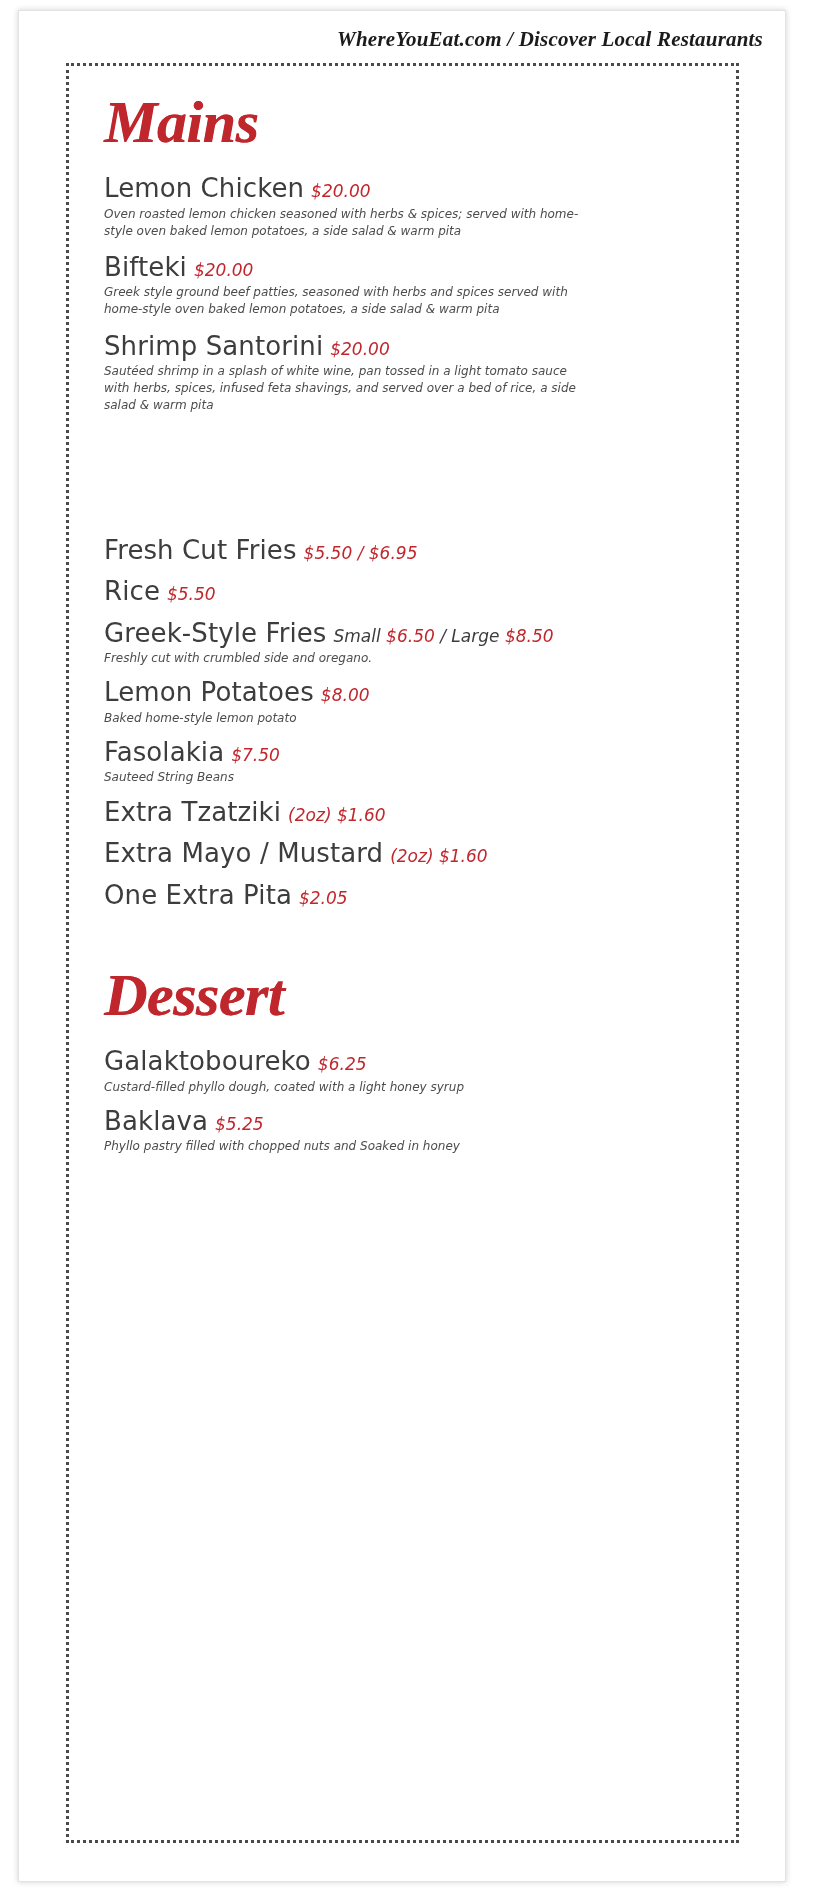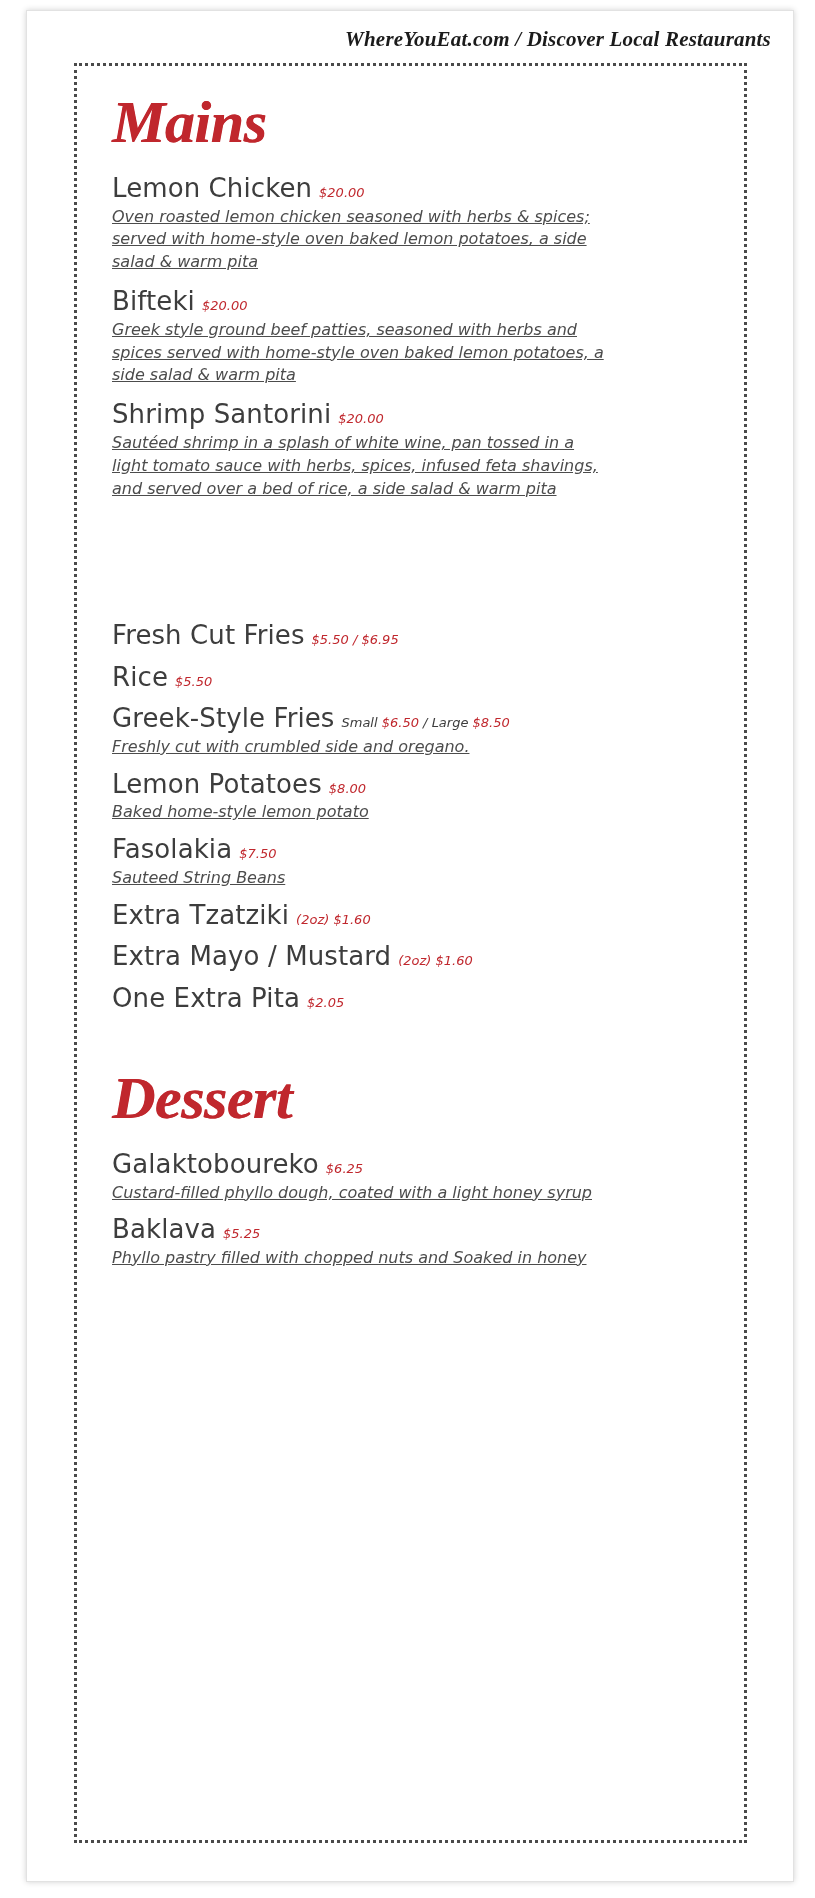--- a/index.html
+++ b/index.html
@@ -10,21 +10,21 @@
   body {
     width: 815px;
     height: 1898px;
     font-family: "Liberation Sans", sans-serif;
     position: relative;
     overflow: hidden;
   }
 
   .page {
     position: absolute;
-    left: 26px;
+    left: 18px;
     top: 10px;
     width: 768px;
     height: 1872px;
     background: #ffffff;
     border: 1px solid #e2e2e2;
     box-shadow: 0 0 6px rgba(0,0,0,0.18);
     box-sizing: border-box;
   }
 
   .site-header {
@@ -78,40 +78,39 @@
   .item-name {
     font-family: "DejaVu Sans", sans-serif;
     font-size: 26px;
     color: #3d3d3d;
     letter-spacing: 0.1px;
   }
 
   .item-price {
     font-family: "DejaVu Sans", sans-serif;
     font-style: italic;
-    font-size: 13px;
+    font-size: 17px;
     color: #c0272d;
     margin-left: 7px;
     letter-spacing: 0;
   }
 
   .item-price .size-label {
     color: #3d3d3d;
     font-style: italic;
   }
 
   .item-desc {
     font-family: "DejaVu Sans", sans-serif;
     font-style: italic;
-    font-size: 16px;
+    font-size: 12px;
     color: #4c4c4c;
     line-height: 1.43;
     margin: 1px 0 0 0;
     max-width: 492px;
-    text-decoration: underline;
   }
 
   .gap-mains { height: 108px; }
   .gap-sides { height: 44px; }
 
   .item.spaced { margin-bottom: 11px; }
   .item.tight { margin-bottom: 9px; }
 </style>
 </head>
 <body>

